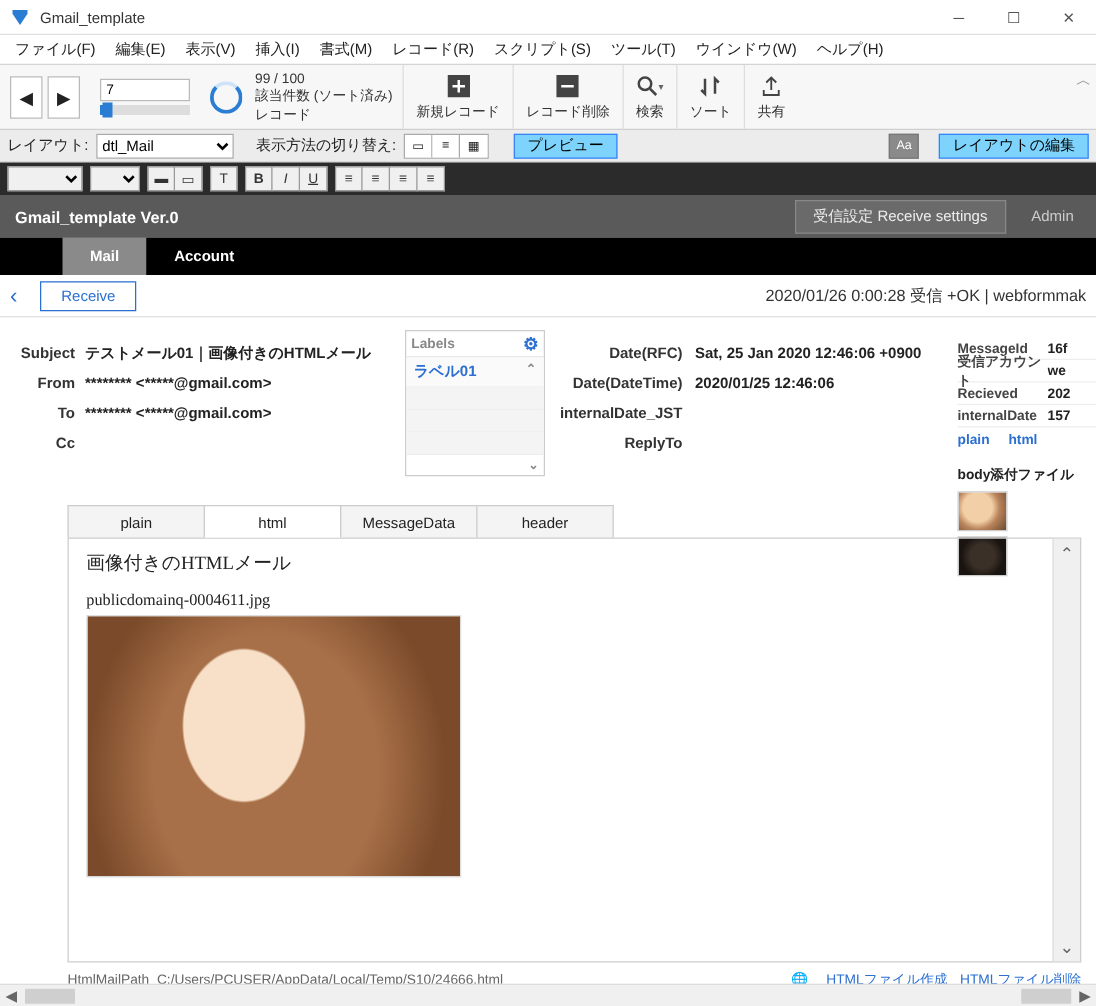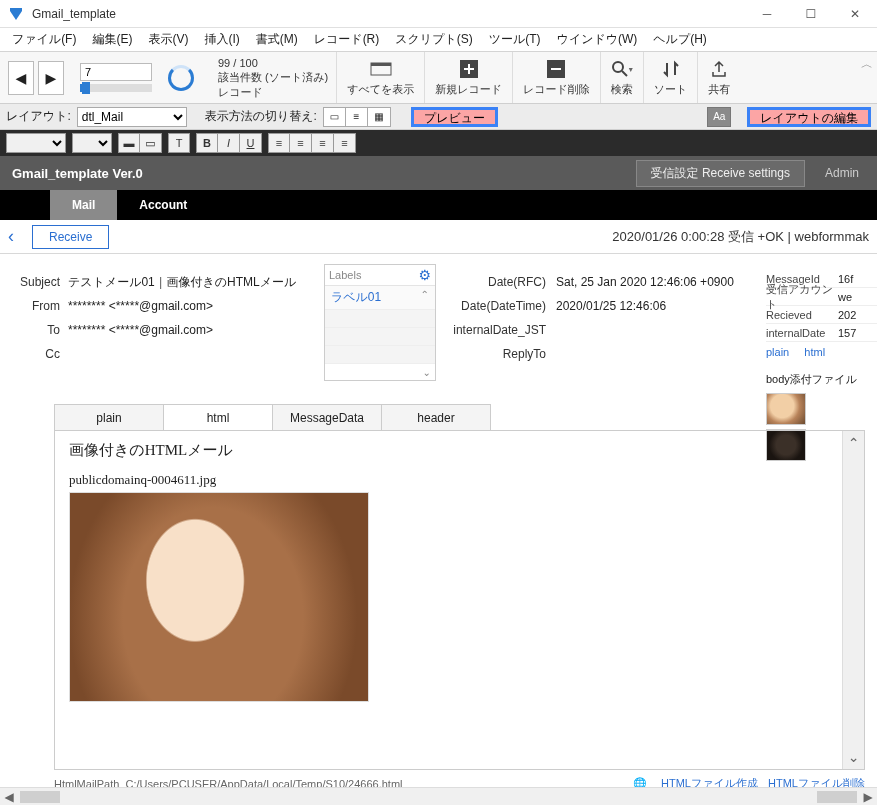--- a/index.html
+++ b/index.html
@@ -19,33 +19,33 @@
 .toolbar { height: 52px; background: #f7f7f7; border-bottom: 1px solid #cfcfcf; display: flex; align-items: stretch; }
 .navpair { display: flex; align-items: center; padding: 0 8px; gap: 4px; }
 .navbtn { width: 26px; height: 34px; border: 1px solid #bbb; background: #fff; display: flex; align-items: center; justify-content: center; font-size: 14px; }
 .recbox { display: flex; flex-direction: column; justify-content: center; padding: 0 8px; }
 .recinput { width: 72px; height: 18px; border: 1px solid #bbb; background: #fff; padding: 0 4px; font-size: 11px; }
 .recslider { width: 72px; height: 8px; margin-top: 3px; background: linear-gradient(to right, #2b7cd3 0 6px, #ddd 6px 100%); position: relative; }
 .recslider::after { content: ""; position: absolute; left: 2px; top: -2px; width: 8px; height: 12px; background: #2b7cd3; }
 .tbsec { display: flex; flex-direction: column; align-items: center; justify-content: center; padding: 0 10px; border-left: 1px solid #ddd; font-size: 11px; color: #333; }
 .tbsec .tbicon { height: 22px; display: flex; align-items: center; justify-content: center; }
 .tbsec .tblabel { margin-top: 2px; white-space: nowrap; }
-.recinfo { display: flex; align-items: center; gap: 24px; padding: 0 8px; }
+.recinfo { display: flex; align-items: center; gap: 10px; padding: 0 8px; }
 .recring { width: 26px; height: 26px; border: 3px solid #2b7cd3; border-top-color: #cfe3f8; border-radius: 50%; }
 .recinfo .txt { font-size: 11px; color: #333; line-height: 1.3; }
 .spacer { flex: 1; }
 .chev { width: 20px; display:flex; align-items:flex-start; justify-content:center; padding-top:4px; color:#888; }
 
 
 .layoutbar { height: 26px; background: #ececec; border-bottom: 1px solid #cfcfcf; display: flex; align-items: center; padding: 0 6px; gap: 6px; }
 .layoutbar select { height: 20px; font-size: 12px; border: 1px solid #aaa; background: #fff; min-width: 110px; }
 .viewbtns { display: flex; gap: 0; border: 1px solid #aaa; }
 .viewbtns .vb { width: 22px; height: 18px; background: #fff; border-right: 1px solid #aaa; display:flex; align-items:center; justify-content:center; font-size:10px; }
 .viewbtns .vb:last-child { border-right: none; }
-.smbtn { height: 20px; padding: 0 10px; border: 3px solid #3b82f6; background: #fca5a5; font-size: 12px; }
+.smbtn { height: 20px; padding: 0 10px; border: 1px solid #3b82f6; background: #7dd3fc; font-size: 12px; }
 .aabtn { width: 24px; height: 20px; background: #8a8a8a; color: #fff; display: flex; align-items: center; justify-content: center; font-size: 10px; border: 1px solid #777; }
 
 
 .fmtbar { height: 26px; background: #2b2b2b; display: flex; align-items: center; padding: 0 6px; gap: 6px; }
 .fmtbar .fgroup { display: flex; gap: 0; }
 .fmtbar .fbtn { width: 22px; height: 20px; background: #f0f0f0; border: 1px solid #999; display: flex; align-items: center; justify-content: center; font-size: 11px; color: #333; }
 .fmtbar .fbtn + .fbtn { border-left: none; }
 .fmtbar select { height: 20px; background: #f0f0f0; border: 1px solid #999; min-width: 60px; font-size:11px; }
 
 
@@ -59,21 +59,21 @@
 .tabstrip .tab { padding: 0 22px; display: flex; align-items: center; color: #fff; font-size: 12px; font-weight: bold; }
 .tabstrip .tab.active { background: #8a8a8a; }
 
 
 .actionrow { height: 34px; background: #fff; border-bottom: 1px solid #d8d8d8; display: flex; align-items: center; padding: 0 8px; }
 .backarrow { width: 24px; color: #2b6fd1; font-size: 18px; }
 .rcvbtn { padding: 4px 16px; border: 1px solid #2b6fd1; color: #2b6fd1; background: #fff; font-size: 12px; }
 .statusline { margin-left: auto; font-size: 13px; color: #333; white-space: nowrap; }
 
 
-.mainarea { display: flex; height: 500px; background: #fff; padding: 10px 0 0 0; }
+.mainarea { display: flex; height: 500px; background: #fff; padding: 10px 0 0 0; font-weight: bold; }
 .leftcol { width: 320px; padding: 6px 6px 0 10px; }
 .midcol { width: 120px; padding: 0 4px; }
 .rightcol { width: 320px; padding: 6px 0 0 0; }
 .sidecol { flex: 1; padding: 6px 0 0 6px; font-size: 11px; }
 
 .fieldrow { display: flex; height: 24px; align-items: center; }
 .fieldrow .flabel { width: 58px; text-align: right; padding-right: 8px; color: #333; }
 .fieldrow .fval { flex: 1; color: #222; }
 
 .labelsbox { border: 1px solid #ccc; }
@@ -167,29 +167,20 @@
     <input class="recinput" value="7" style="">
     <div class="recslider"></div>
   </div>
   <div class="recinfo">
     <div class="recring"></div>
     <div class="txt">
       <div>99 / 100</div>
       <div>該当件数 (ソート済み)</div>
       <div>レコード</div>
     </div>
-  </div>
-  <div class="tbsec">
-    <div class="tbicon">
-        <svg width="22" height="18" viewBox="0 0 22 18">
-          <rect x="1" y="3" width="20" height="12" fill="none" stroke="#555"></rect>
-          <rect x="1" y="3" width="20" height="3" fill="#555"></rect>
-        </svg>
-      </div>
-    <div class="tblabel">すべてを表示</div>
   </div>
   <div class="tbsec">
     <div class="tbicon">
         <svg width="18" height="18" viewBox="0 0 18 18">
           <rect width="18" height="18" fill="#444"></rect>
           <path d="M9 4v10M4 9h10" stroke="#fff" stroke-width="2"></path>
         </svg>
       </div>
     <div class="tblabel">新規レコード</div>
   </div>

